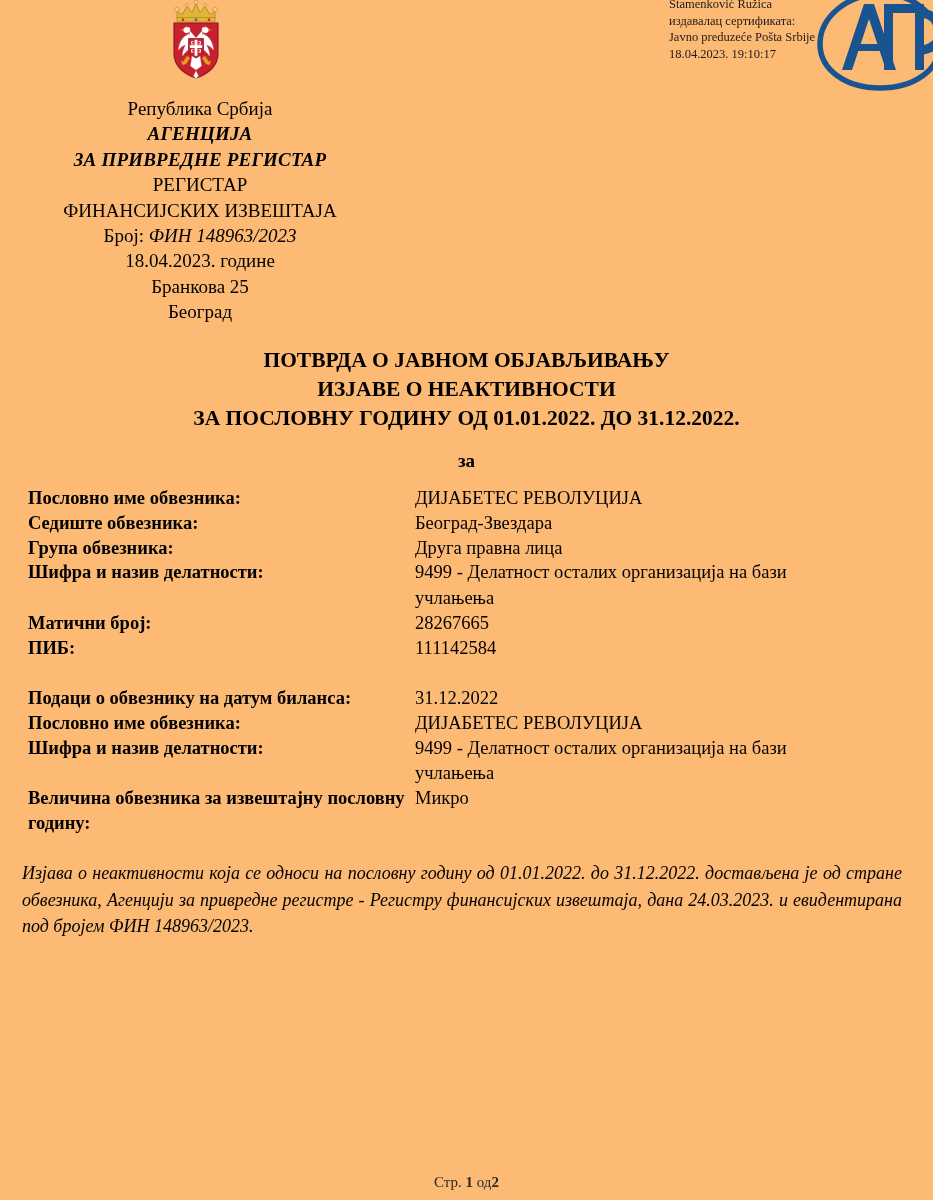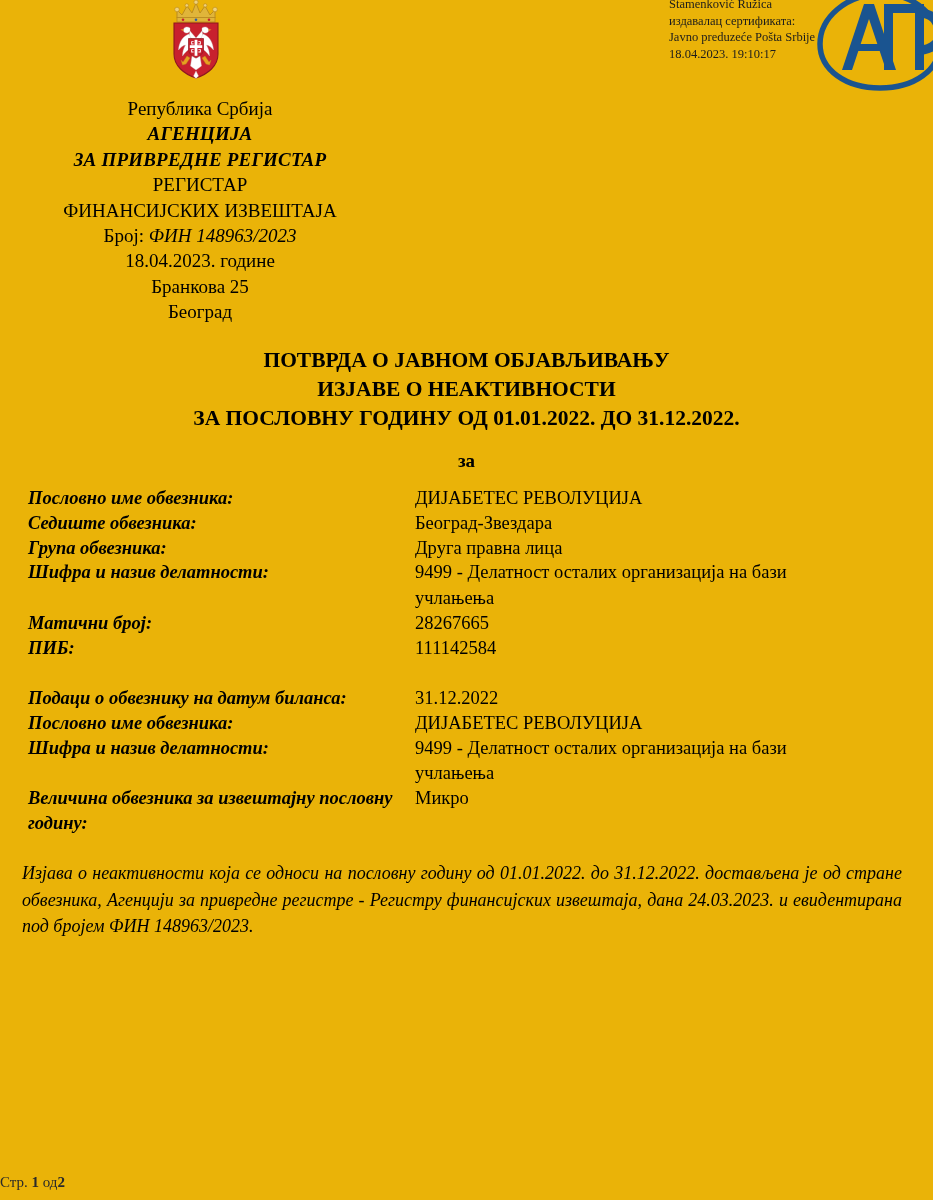--- a/index.html
+++ b/index.html
@@ -8,21 +8,21 @@
     background: #ffffff;
   }
   body {
     font-family: "Liberation Serif", "DejaVu Serif", serif;
     color: #000000;
   }
   #page {
     position: relative;
     width: 933px;
     height: 1200px;
-    background: #eab308;
+    background: #fdba74;
     overflow: hidden;
   }
 
   
   .sig-block {
     position: absolute;
     left: 669px;
     top: -4px;
     width: 160px;
     font-family: "Liberation Serif", "DejaVu Serif", serif;
@@ -93,21 +93,20 @@
     position: relative;
     display: flex;
     align-items: flex-start;
   }
   .field-label {
     width: 387px;
     flex: 0 0 387px;
     font-weight: bold;
     font-size: 18.5px;
     line-height: 24.8px;
-    font-style: italic;
   }
   .field-value {
     flex: 1 1 auto;
     font-size: 18.5px;
     line-height: 24.8px;
     max-width: 420px;
   }
   .field-value.wrapped { line-height: 25.4px; }
 
   #block-one { top: 486px; }
@@ -124,20 +123,21 @@
     text-align: justify;
     font-style: italic;
   }
 
   
   .page-footer {
     position: absolute;
     left: 0px;
     top: 1174px;
     width: 933px;
+    text-align: center;
     font-size: 15px;
     color: #2a2a2a;
   }
   .page-footer .pf-num { font-weight: bold; }
 </style>
 </head>
 <body>
 
 <div id="page">
 

